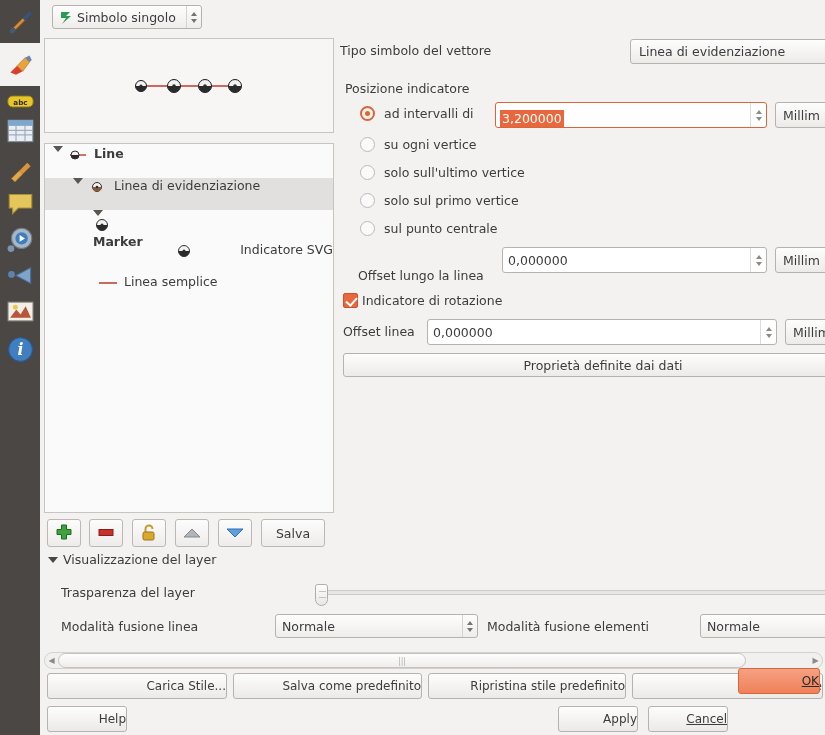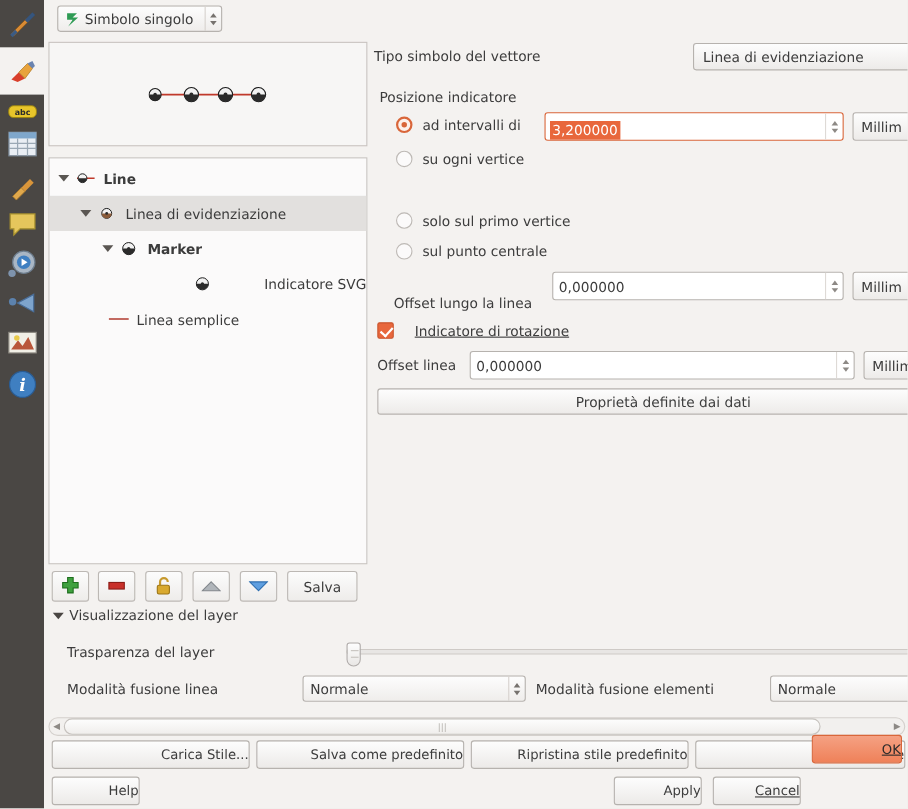--- a/index.html
+++ b/index.html
@@ -63,21 +63,21 @@
     background: #f7f6f5; border: 1px solid #c8c4c0;
   }
   #preview svg { position: absolute; left: 50%; top: 50%; transform: translate(-50%,-50%); }
 
   
   #layer-tree {
     position: absolute; left: 4px; top: 143px; width: 290px; height: 370px;
     background: #fbfafa; border: 1px solid #c8c4c0;
     padding-top: 2px;
   }
-  .tr { position: relative; height: 32px; display: flex; align-items: center; }
+  .tr { position: relative; height: 32px; display: flex; align-items: flex-start; }
   .tr.sel { background: #e2e0de; }
   .tw {
     width: 0; height: 0; margin-right: 5px;
     border-left: 5px solid transparent; border-right: 5px solid transparent;
     border-top: 6px solid #5a5652;
   }
   .tw.blank { border: none; width: 10px; }
   .tlabel { white-space: nowrap; }
   .tlabel.b { font-weight: bold; }
   .tico { width: 20px; height: 18px; margin-right: 6px; flex: none; }
@@ -160,21 +160,21 @@
   .cmark {
     width: 15px; height: 15px; flex: none;
     background: #e8673c; border: 1px solid #c9552e; border-radius: 2px;
     position: relative;
   }
   .cmark::after {
     content: ""; position: absolute; left: 4px; top: 1px;
     width: 5px; height: 9px; border: solid #ffffff;
     border-width: 0 2px 2px 0; transform: rotate(42deg);
   }
-  .chk-row .cl { margin-left: 19px; white-space: nowrap; text-decoration: underline; }
+  .chk-row .cl { margin-left: 4px; white-space: nowrap; }
 
   
   #hscroll {
     position: absolute; left: 4px; top: 652px; width: 779px; height: 17px;
     background: #f2f0ee; border: 1px solid #d4d0cc; border-radius: 9px;
     display: flex; align-items: center;
   }
   #hscroll .arrow { width: 13px; text-align: center; color: #8d8985; font-size: 8px; flex: none; }
   #hscroll .track { position: relative; flex: 1; height: 15px; }
   #hscroll .thumb {
@@ -353,21 +353,21 @@
         <svg class="tico" viewBox="0 0 20 16">
           <g transform="translate(9,8)">
             <circle r="4.5" fill="#f2f2f2" stroke="#1a1a1a" stroke-width="0.9"></circle>
             <path d="M-4.5 0 a4.5 4.5 0 0 0 9 0 z" fill="#8a5b3a"></path>
             <circle r="1.3" fill="#2b2b2b"></circle>
           </g>
         </svg>
         <span class="tlabel">Linea di evidenziazione</span>
       </div>
 
-      <div class="tr" style="padding-left:48px;">
+      <div class="tr" style="padding-left:48px;flex-direction:column;">
         <span class="tw"></span>
         <svg class="tico" viewBox="0 0 20 16">
           <g transform="translate(9,8)">
             <circle r="5.5" fill="#f2f2f2" stroke="#1a1a1a" stroke-width="0.9"></circle>
             <path d="M-5.5 0 a5.5 5.5 0 0 0 11 0 z" fill="#2b2b2b"></path>
             <circle r="1.5" fill="#2b2b2b"></circle>
           </g>
         </svg>
         <span class="tlabel b">Marker</span>
       </div>
@@ -470,20 +470,24 @@
         </span>
     </div>
     <div class="btnbox" style="left:735px; top:102px; width:74px; height:26px; justify-content:flex-start; padding-left:7px;">
       <span>Millim</span>
     </div>
 
     <div class="radio-row" style="left:320px; top:137px;">
       <span class="rmark"></span>
       <span class="rl">su ogni vertice</span>
     </div>
+    <div class="radio-row" style="left:320px; top:165px;">
+      <span class="rmark"></span>
+      <span class="rl">solo sull'ultimo vertice</span>
+    </div>
     <div class="radio-row" style="left:320px; top:193px;">
       <span class="rmark"></span>
       <span class="rl">solo sul primo vertice</span>
     </div>
     <div class="radio-row" style="left:320px; top:221px;">
       <span class="rmark"></span>
       <span class="rl">sul punto centrale</span>
     </div>
 
     <span class="rlabel" style="left:318px; top:252px;margin-top:16px;">Offset lungo la linea</span>

